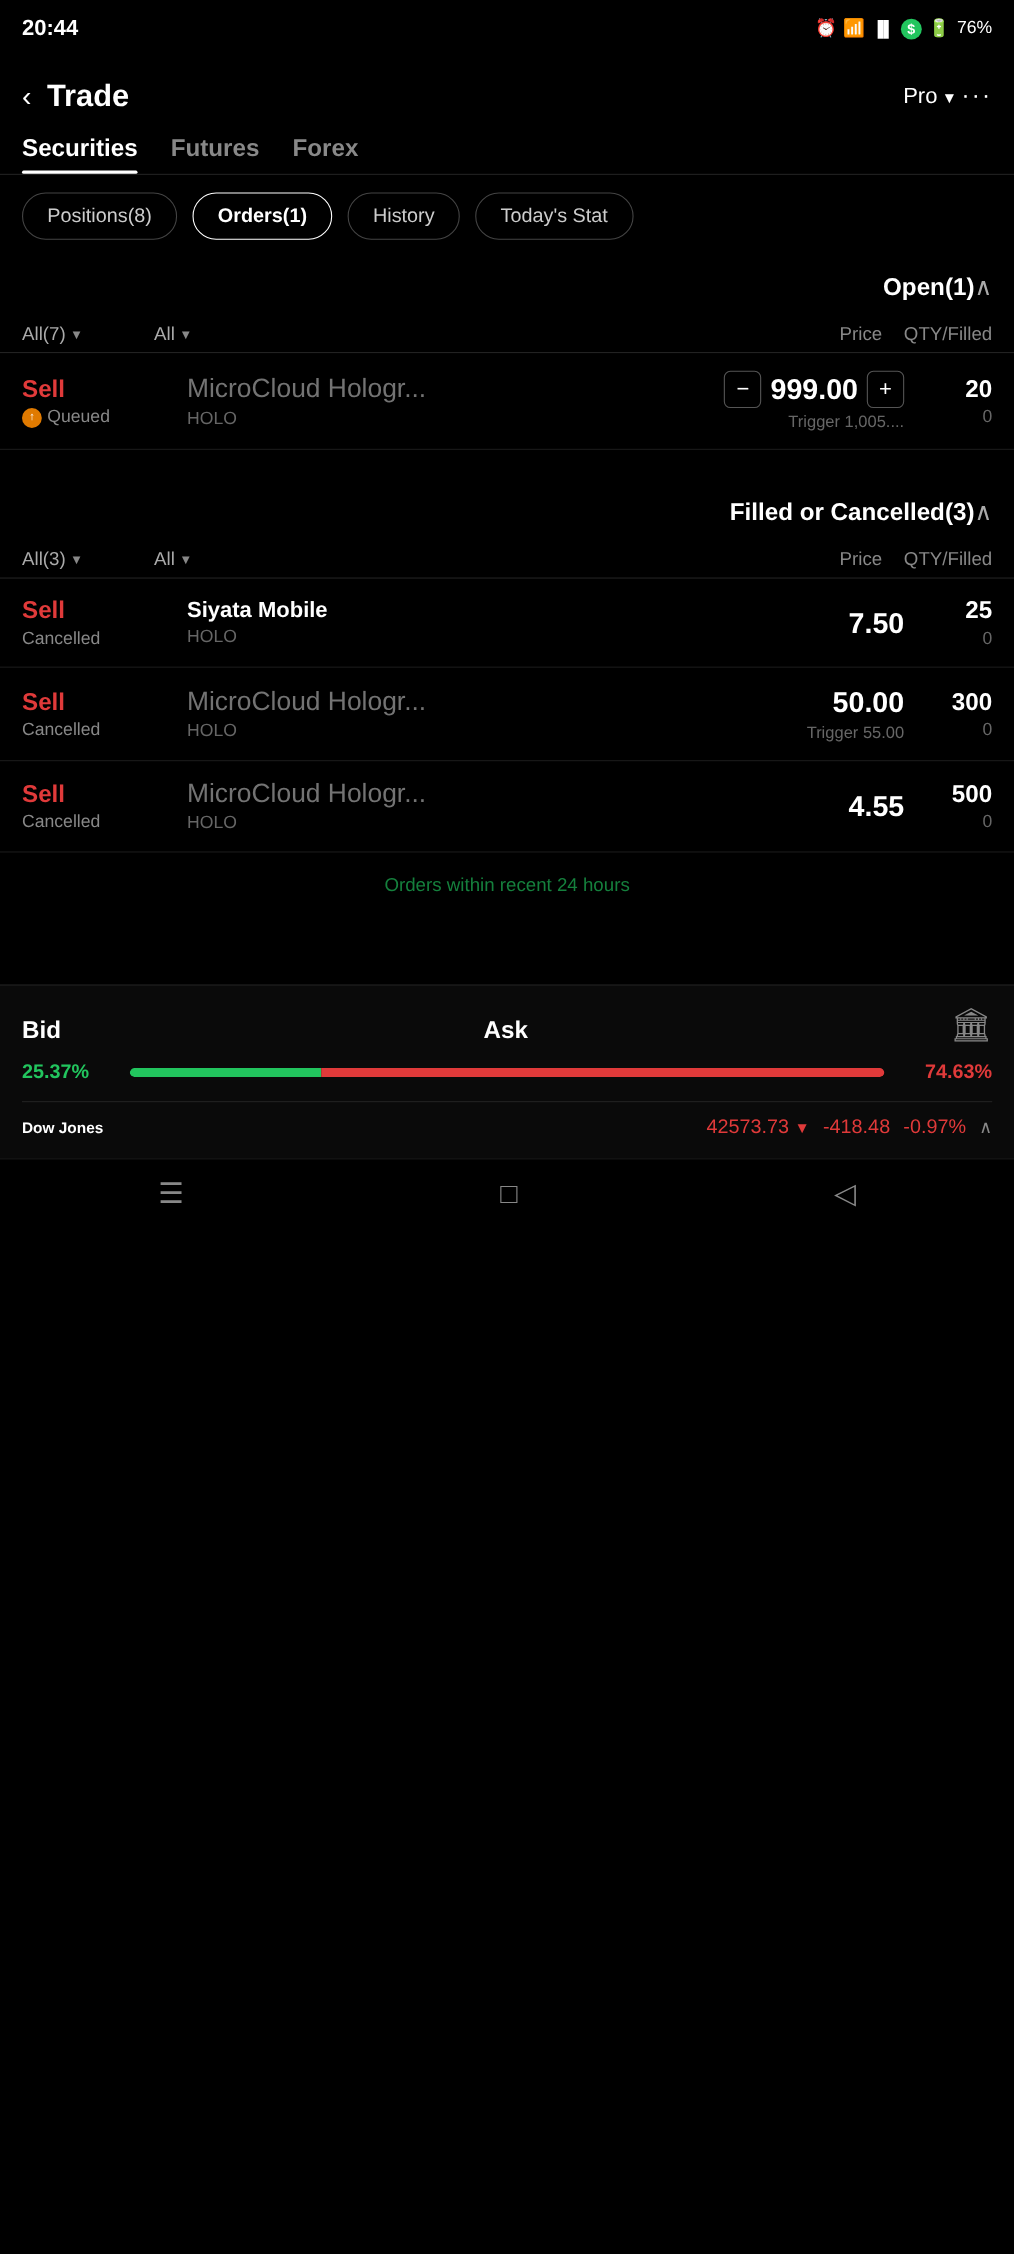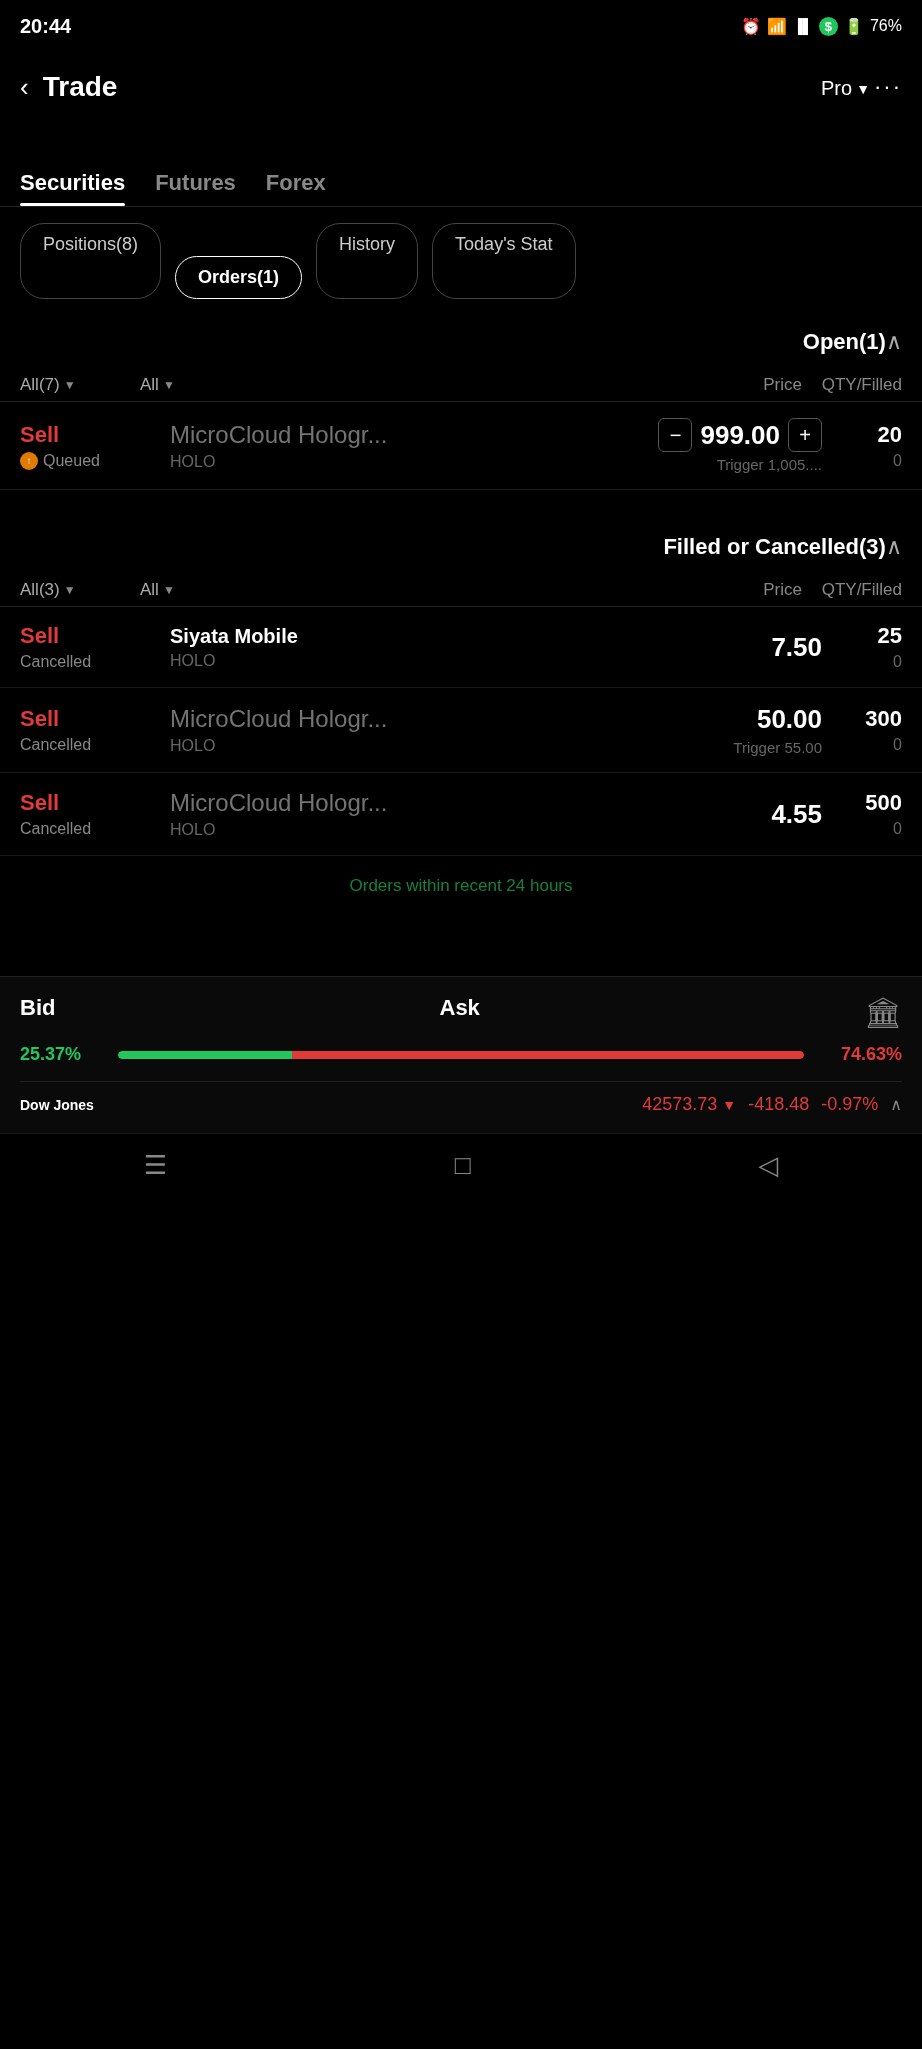--- a/index.html
+++ b/index.html
@@ -89,21 +89,20 @@
       border-bottom: 1px solid #222;
       margin-bottom: 0;
     }
     .main-tab {
       font-size: 22px;
       font-weight: 600;
       color: #888;
       padding-bottom: 10px;
       cursor: pointer;
       position: relative;
-      margin-top: 48px;
     }
     .main-tab.active {
       color: #fff;
     }
     .main-tab.active::after {
       content: '';
       position: absolute;
       bottom: 0;
       left: 0;
       right: 0;
@@ -126,21 +125,20 @@
       font-size: 18px;
       font-weight: 500;
       color: #ccc;
       cursor: pointer;
       white-space: nowrap;
     }
     .sub-tab.active {
       border-color: #fff;
       color: #fff;
       font-weight: 700;
-      margin-top: 33px;
     }
 
     
     .section-header {
       display: flex;
       justify-content: flex-end;
       align-items: center;
       padding: 14px 20px;
     }
     .section-title {
@@ -308,21 +306,21 @@
 
     
     .bid-ask-section {
       background: #0a0a0a;
       border-top: 1px solid #222;
       padding: 18px 20px 10px 20px;
       margin-top: auto;
     }
     .bid-ask-header {
       display: flex;
-      align-items: flex-start;
+      align-items: flex-end;
       justify-content: space-between;
       margin-bottom: 14px;
     }
     .bid-label {
       font-size: 22px;
       font-weight: 700;
       color: #fff;
     }
     .ask-label {
       font-size: 22px;

